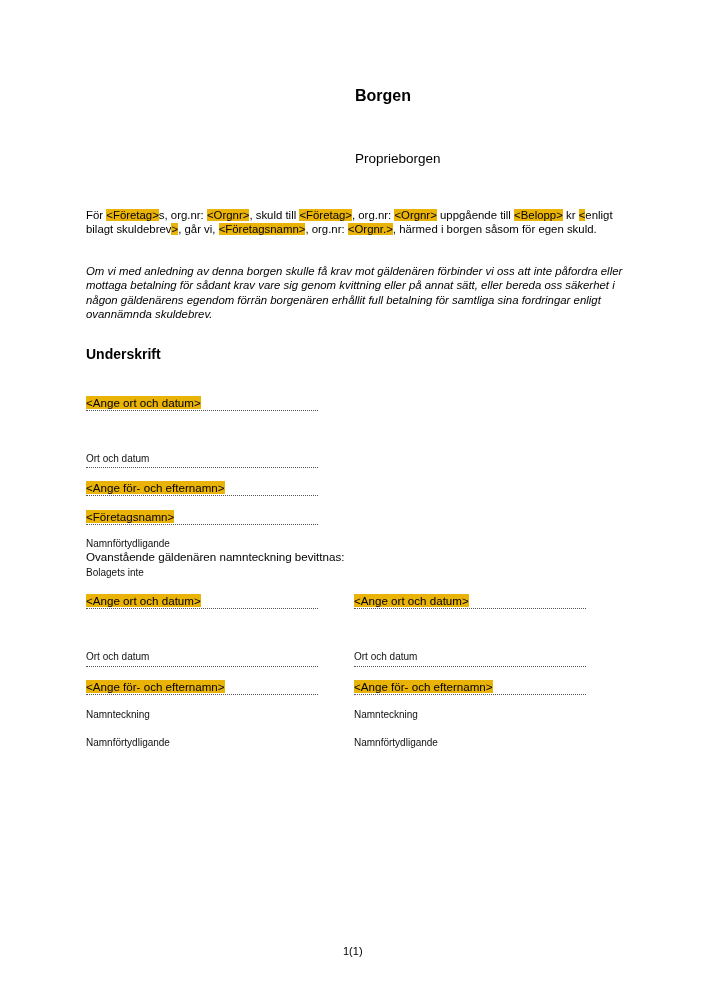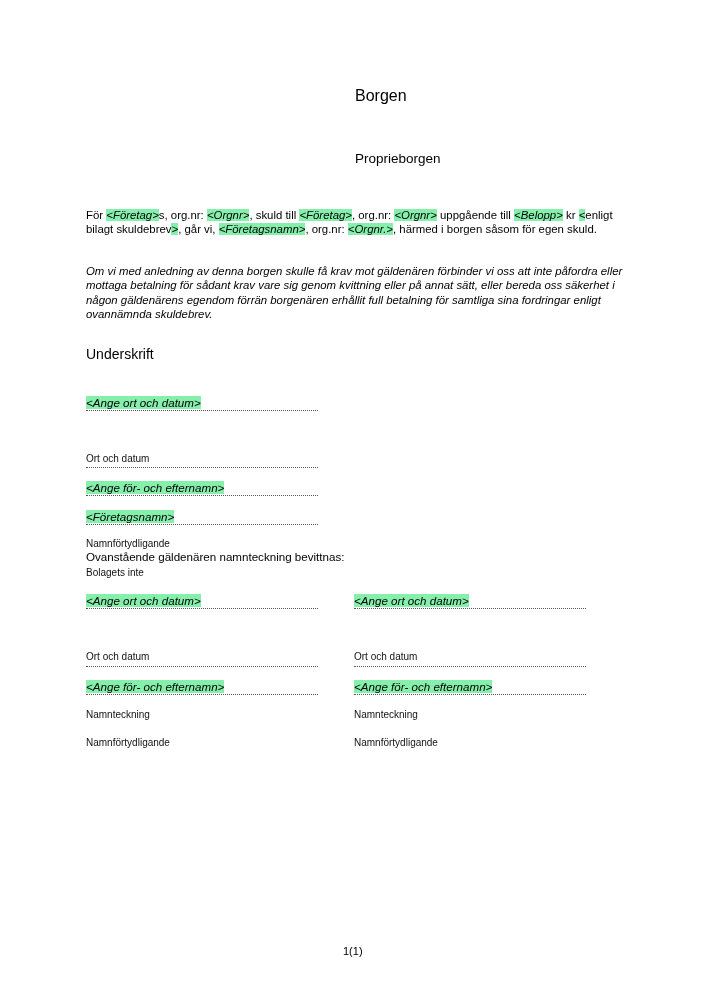--- a/index.html
+++ b/index.html
@@ -1,25 +1,25 @@
 <!DOCTYPE html>
 <html><head>
 <meta charset="utf-8">
 <style>
   html, body { margin:0; padding:0; }
   body { width:707px; height:1000px; background:#ffffff; position:relative; overflow:hidden;
          font-family:"Liberation Sans", sans-serif; color:#000; }
   .abs { position:absolute; }
-  .hl { background:#86efac;font-style:italic; }
-  .title { left:355px; top:86px; font-size:16px; font-weight:normal; line-height:19px; }
+  .hl { background:#eab308; }
+  .title { left:355px; top:86px; font-size:16px; font-weight:bold; line-height:19px; }
   .subtitle { left:355px; top:105px; font-size:13.5px; line-height:16px;margin-top:46px; }
   .para { left:86px; width:540px; font-size:11.4px; line-height:14.4px; }
   .p1 { top:208px; }
   .p2 { top:264px;font-style:italic; }
-  .h2 { left:86px; top:346px; font-size:14px; font-weight:normal; }
+  .h2 { left:86px; top:346px; font-size:14px; font-weight:bold; }
   .field { position:absolute; width:232px; }
   .field .val { font-size:11.6px; line-height:14px; height:14px; white-space:nowrap;margin-top:16px; }
   .field .line { border-top:1px dotted #555; height:0; margin-top:0; }
   .field .lbl { font-size:10px; line-height:9px; color:#111;margin-top:43px; }
   .witness { left:86px; top:550px; font-size:11.6px; line-height:14px; }
   .pagenum { left:343px; top:945px; font-size:11px;text-align:right; }
 </style>
 </head>
 <body>
 

